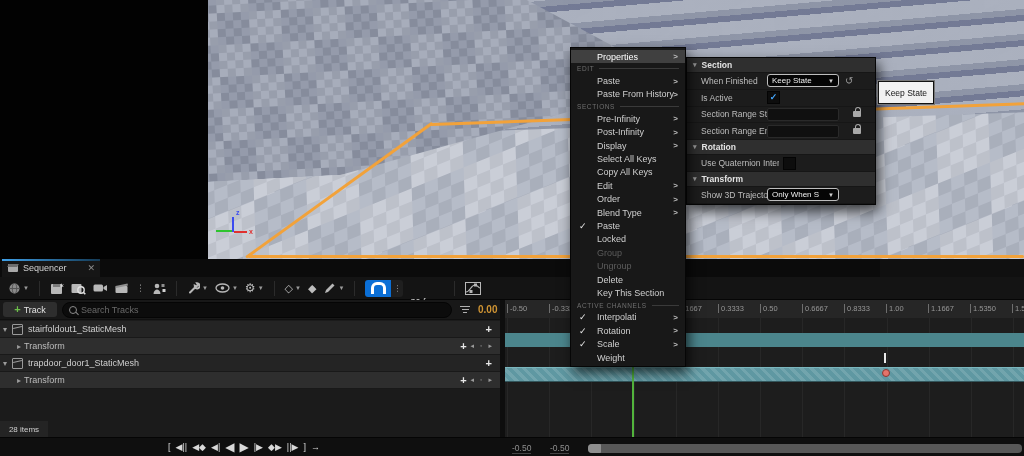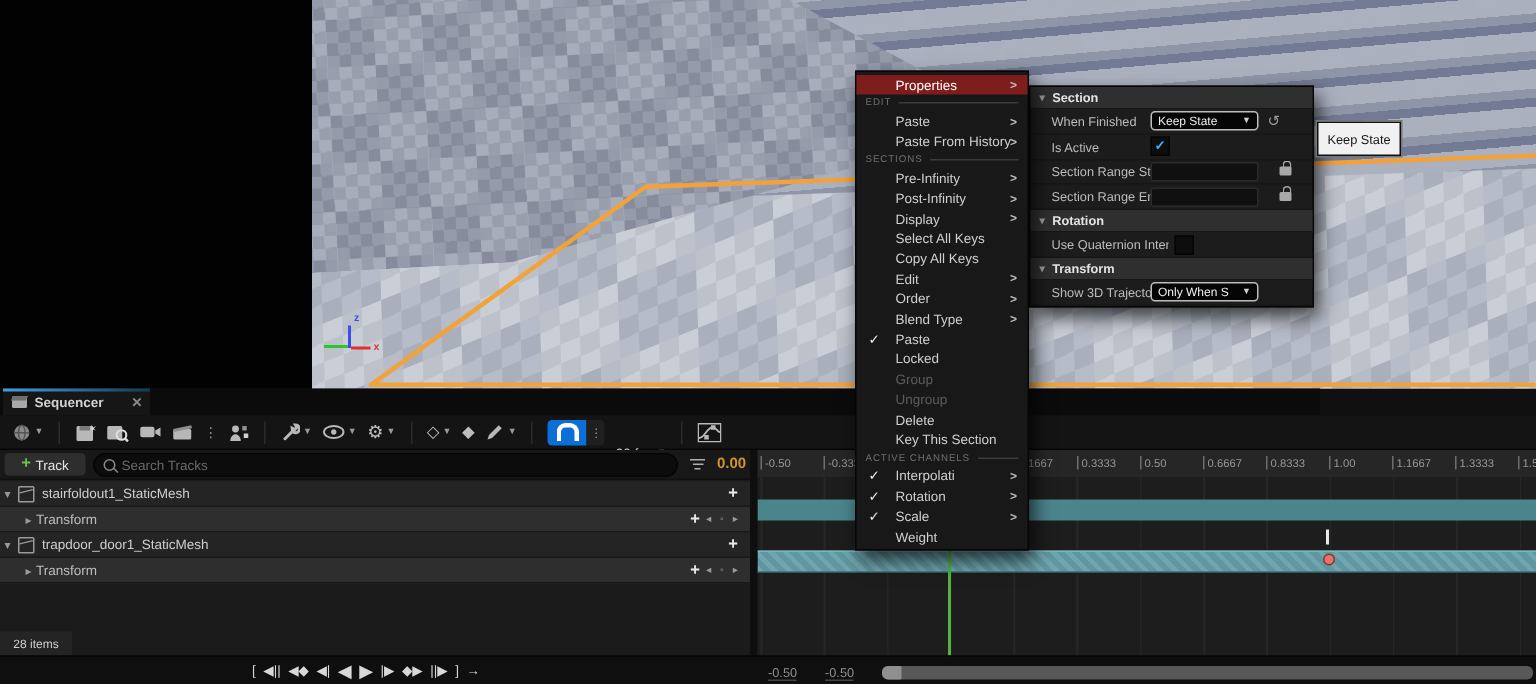--- a/index.html
+++ b/index.html
@@ -22,21 +22,21 @@
     clip-path:polygon(0 0,58% 0,100% 62%,30% 100%,0 100%);
     transform:rotate(-3deg);}
   .stairs{position:absolute;left:236px;top:-14px;width:600px;height:136px;
     background:repeating-linear-gradient(177deg,#aab0be 0 13px,#8d94a6 13px 19px,#717893 19px 25px);
     transform:rotate(-2deg);opacity:.97;}
   .oline{position:absolute;background:#f2a23a;height:3px;border-radius:2px;transform-origin:left center;}
   .gizmo-axis{position:absolute;}
   .gizmo-label{position:absolute;font-size:7px;font-weight:bold;}
 
   
-  .tabbar{left:0;top:259px;width:880px;height:18px;background:#0b0b0b;font-weight:bold;}
+  .tabbar{left:0;top:259px;width:880px;height:18px;background:#0b0b0b;}
   .tab{position:absolute;left:2px;top:0;width:98px;height:18px;background:#161616;display:flex;align-items:center;gap:5px;padding-left:6px;box-sizing:border-box;}
   .tab-topline{position:absolute;left:0;top:0;width:100%;height:2px;background:linear-gradient(90deg,#3fa0e8,#143a55);}
   .clapper{width:10px;height:8px;background:#a9a9a9;position:relative;border-radius:1px;}
   .clapper::before{content:"";position:absolute;left:0;top:0;width:10px;height:3px;background:#6e6e6e;transform:skewX(-30deg);}
   .tab-close{margin-left:auto;margin-right:5px;color:#8a8a8a;font-size:9px;}
   .toolbar{left:0;top:277px;width:1024px;height:23px;background:#141414;border-bottom:1px solid #060606;display:flex;align-items:center;padding-left:8px;box-sizing:border-box;gap:7px;color:#c3c3c3;}
   .tb-sep{width:1px;height:15px;background:#2b2b2b;margin:0 3px;}
   .tb-ic{font-size:11px;line-height:1;color:#bdbdbd;display:flex;align-items:center;gap:2px;}
   .chev{font-size:6px;color:#9a9a9a;}
   .magnet-btn{width:26px;height:17px;background:#0b6fd6;border-radius:3px 0 0 3px;display:flex;align-items:center;justify-content:center;}
@@ -80,21 +80,21 @@
   .playhead{left:632px;top:306px;width:2px;height:131px;background:#52b43c;}
   .rangelbl{position:absolute;top:5px;font-size:8.5px;color:#8f8f8f;border-bottom:1px solid #444;}
   .scrollbar{position:absolute;left:588px;top:6px;width:434px;height:9px;background:#585858;border-radius:4px;}
   .scrollcap{position:absolute;left:0;top:0;width:13px;height:9px;background:#8f8f8f;border-radius:4px 1px 1px 4px;}
 
   
   .menu{left:570px;top:47px;width:116px;background:#181818;border:1px solid #060606;box-shadow:3px 6px 12px rgba(0,0,0,.7);padding:2px 0;box-sizing:border-box;z-index:30;}
   .mi{position:relative;height:13.4px;display:flex;align-items:center;font-size:9px;color:#cfcfcf;padding-left:26px;}
   .mi .check{position:absolute;left:8px;color:#e8e8e8;font-size:9px;}
   .mi .arrow{position:absolute;right:7px;color:#bdbdbd;font-size:8px;font-weight:bold;}
-  .mi.hl{background:#7f1d1d;color:#fff;align-items:center;}
+  .mi.hl{background:#404040;color:#fff;align-items:center;}
   .mi.dis{color:#5c5c5c;}
   .msep{height:11px;display:flex;align-items:center;padding-left:6px;gap:5px;}
   .msep .slabel{font-size:6.5px;color:#6f6f6f;letter-spacing:.6px;}
   .msep .sline{flex:1;height:1px;background:#3a3a3a;margin-right:6px;}
 
   
   .props{left:686px;top:47px;width:188px;background:#1c1c1c;border:1px solid #060606;box-shadow:3px 6px 12px rgba(0,0,0,.7);z-index:29;margin-top:10px;}
   .prow{position:relative;height:16.8px;display:flex;align-items:center;border-bottom:1px solid #161616;font-size:8.5px;color:#bdbdbd;box-sizing:border-box;}
   .prow.cat{height:15px;background:#2f2f2f;color:#e3e3e3;font-weight:bold;padding-left:6px;gap:5px;}
   .prow .pcaret{color:#9a9a9a;font-size:7px;}
@@ -288,21 +288,21 @@
     <span class="tick" style="left:44px">-0.3333</span>
     <span class="tick" style="left:86px">-0.1667</span>
     <span class="tick" style="left:128px">0.00</span>
     <span class="tick" style="left:171px">0.1667</span>
     <span class="tick" style="left:213px">0.3333</span>
     <span class="tick" style="left:255px">0.50</span>
     <span class="tick" style="left:297px">0.6667</span>
     <span class="tick" style="left:339px">0.8333</span>
     <span class="tick" style="left:381px">1.00</span>
     <span class="tick" style="left:423px">1.1667</span>
-    <span class="tick" style="left:465px">1.3333</span>
+    <span class="tick" style="left:465px">1.5350</span>
     <span class="tick" style="left:507px">1.50</span>
   </div>
 
   <div class="abs timeline">
     <div class="tealbar" style="top:15px;"></div>
     <div class="whitetick" style="left:379px;top:35px;"></div>
     <div class="tealbar selected" style="top:49px;height:13px;"></div>
     <div class="keydot" style="left:377px;top:51px;"></div>
   </div>
   <div class="abs playhead"></div>

